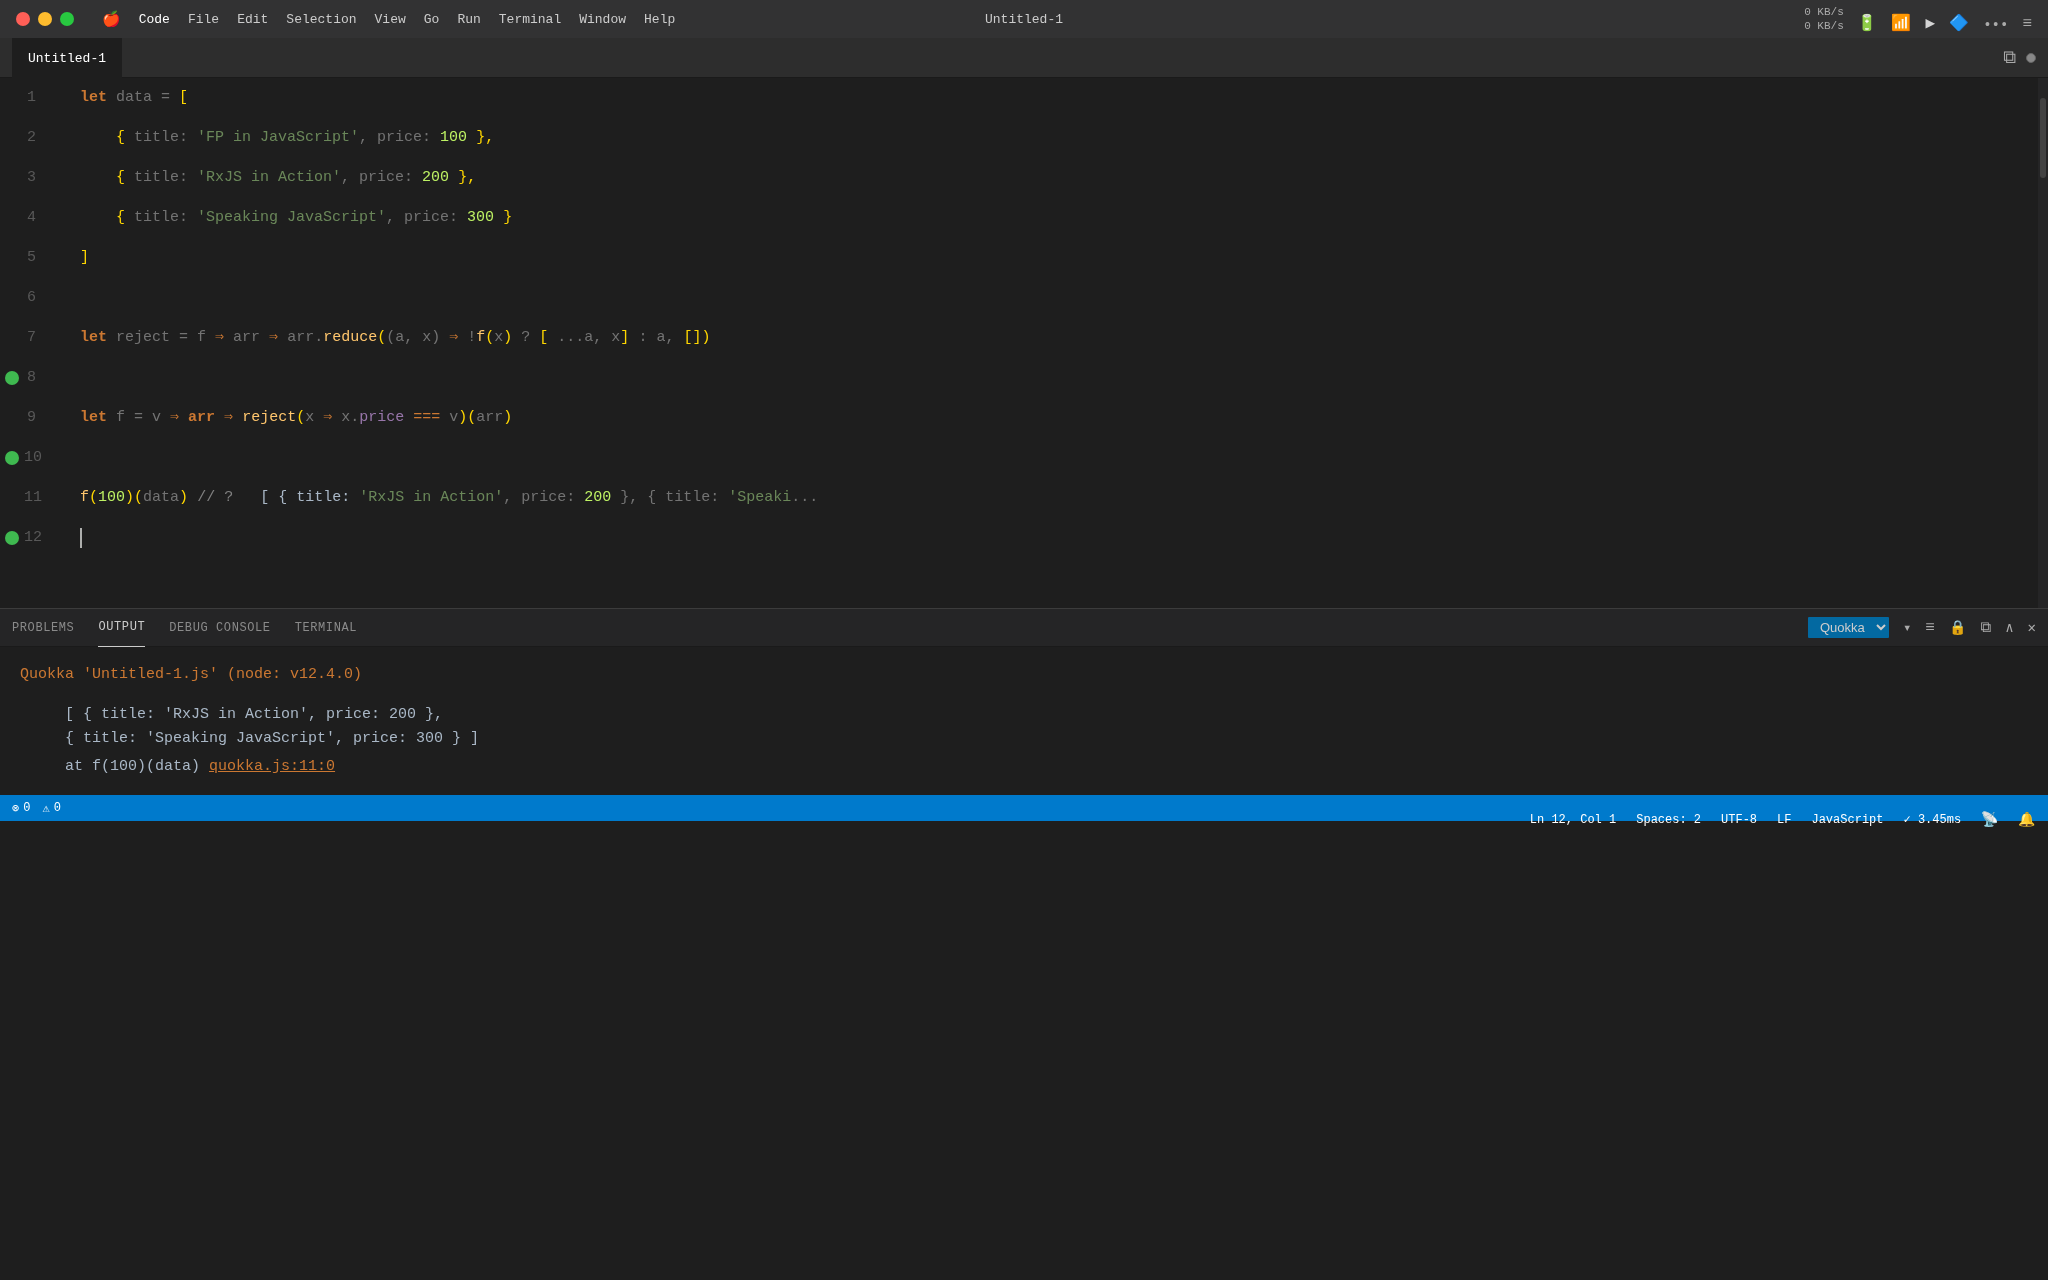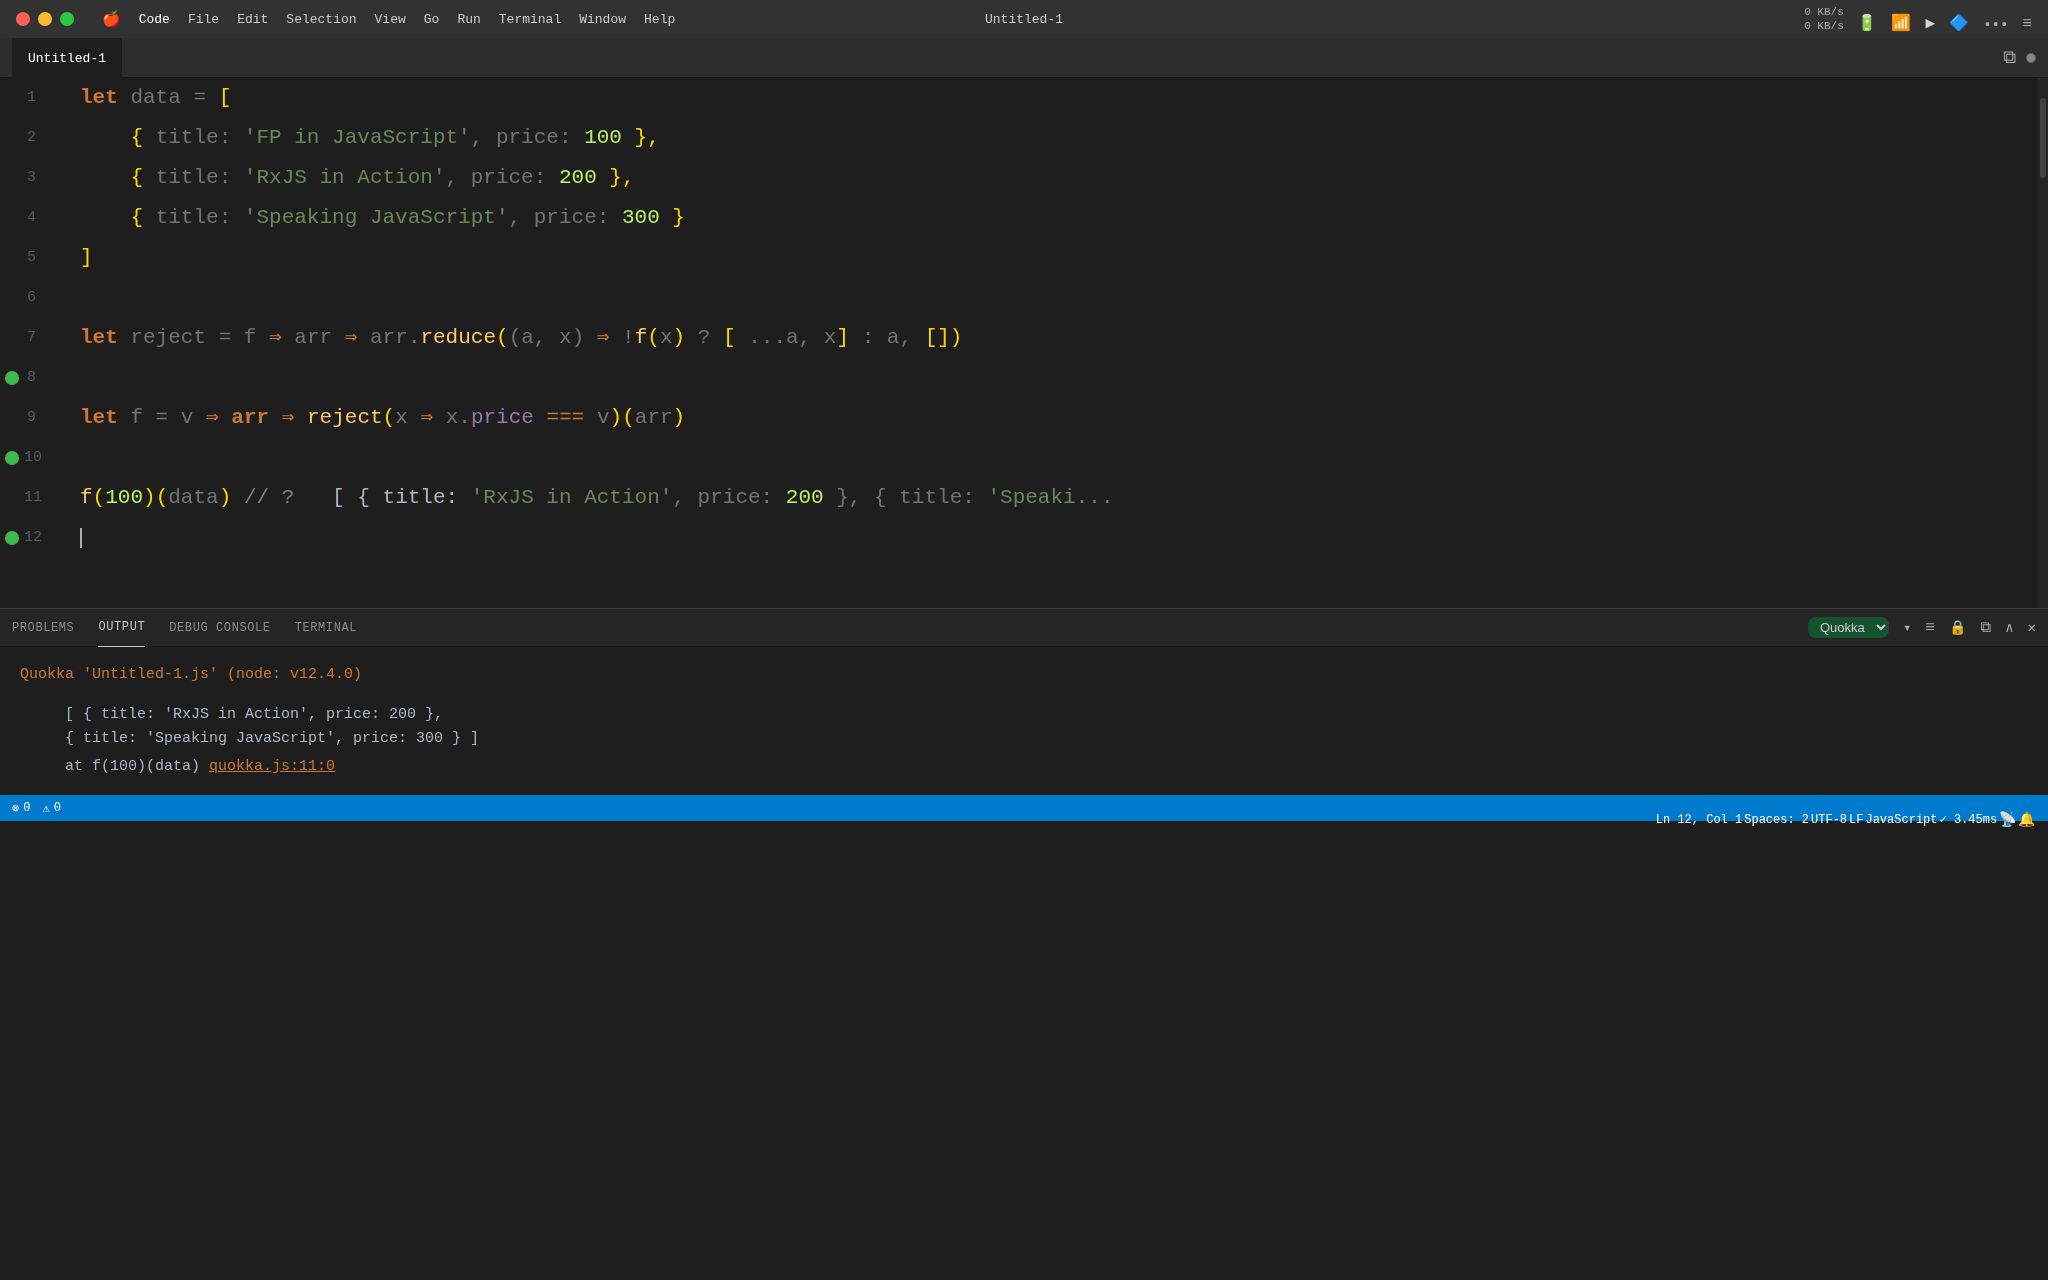--- a/index.html
+++ b/index.html
@@ -93,21 +93,21 @@
       color: white;
     }
     .code-content {
       flex: 1;
       padding: 0 0 0 12px;
       overflow: hidden;
     }
     .code-line {
       height: 40px;
       line-height: 40px;
-      font-size: 21px;
+      font-size: 15px;
       white-space: nowrap;
       display: flex;
       align-items: center;
     }
     .green-dot {
       width: 14px;
       height: 14px;
       border-radius: 50%;
       background: #3fb950;
     }
@@ -172,26 +172,26 @@
       color: #cccccc;
       border-bottom: 1px solid #cccccc;
     }
     .panel-tab-right {
       margin-left: auto;
       display: flex;
       align-items: center;
       gap: 14px;
     }
     .panel-select {
-      background: #14532d;
+      background: #0369a1;
       color: #cccccc;
       border: none;
       font-size: 13px;
       padding: 2px 8px;
-      border-radius: 8px;
+      border-radius: 1px;
       cursor: pointer;
       margin-left: 23px;
     }
 
     
     .output-content {
       padding: 16px 20px;
       font-size: 15px;
       line-height: 1.6;
       flex: 1;
@@ -225,21 +225,21 @@
     }
     .status-left {
       display: flex;
       align-items: center;
       gap: 12px;
     }
     .status-right {
       margin-left: auto;
       display: flex;
       align-items: center;
-      gap: 2px;
+      gap: 20px;
       margin-top: 23px;
     }
     .status-item {
       display: flex;
       align-items: center;
       gap: 4px;
       white-space: nowrap;
     }
 
     

